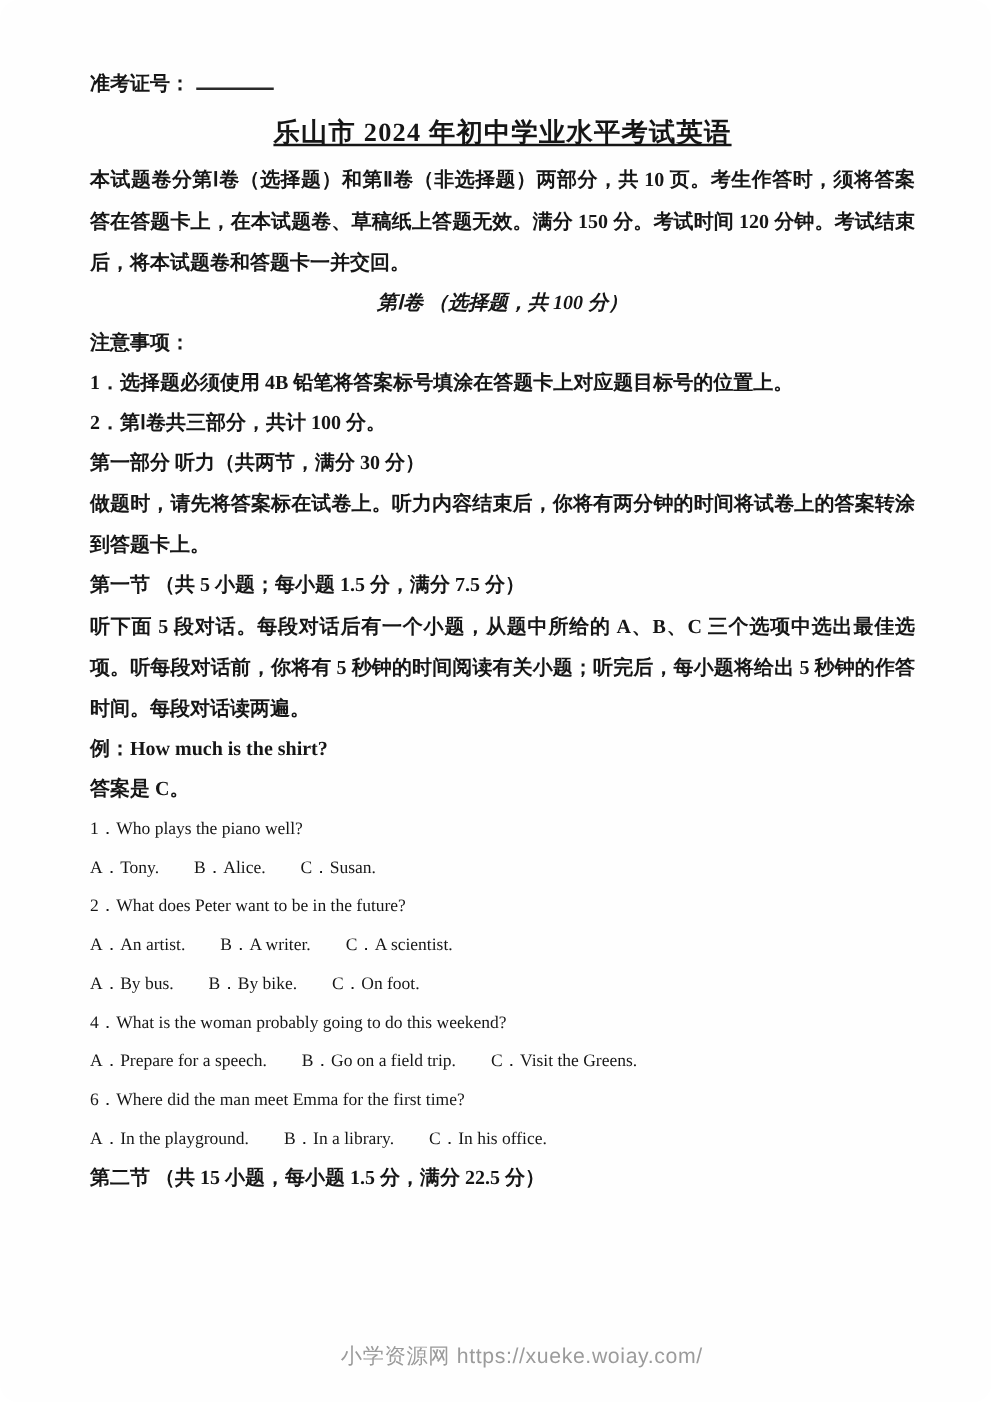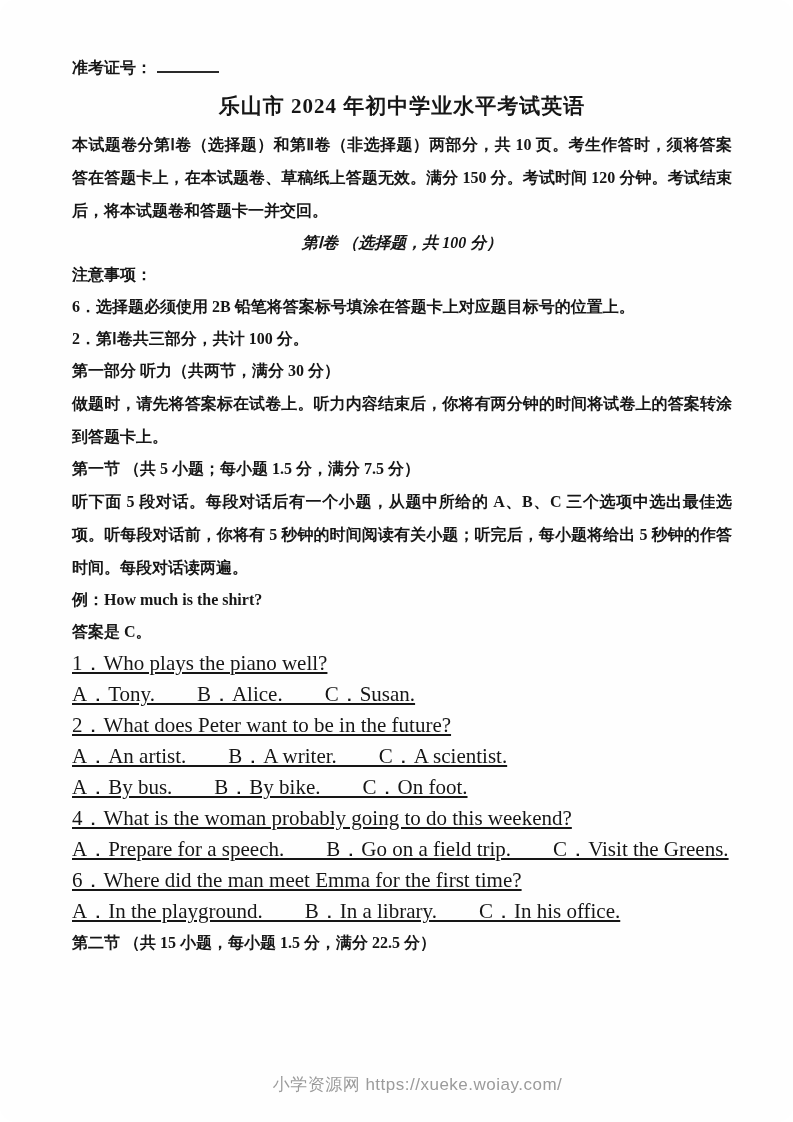--- a/index.html
+++ b/index.html
@@ -24,26 +24,26 @@
     font-family: "Liberation Serif", serif;
   }
   .para  { line-height: 33px; text-align: justify; }
   .center { text-align: center; font-style: italic; }
   .title {
     font-size: 21px;
     line-height: 36px;
     margin: 4px 0;
     text-align: center;
     letter-spacing: 1px;
+    text-decoration: underline;
   }
   .q {
     font-weight: normal;
-    font-size: 21px;
+    font-size: 14px;
     line-height: 31px;
-    text-decoration: underline;
   }
   .blank {
     display: inline-block;
     width: 62px;
     height: 15px;
     border-bottom: 2px solid #2a2a2a;
     margin-left: 5px;
     vertical-align: baseline;
   }
   .footer {
@@ -62,21 +62,21 @@
 </head>
 <body>
 
 <div class="page">
   <div>
       <div class="line">准考证号：<span class="blank"></span></div>
       <div class="line title">乐山市 2024 年初中学业水平考试英语</div>
       <div class="line para">本试题卷分第Ⅰ卷（选择题）和第Ⅱ卷（非选择题）两部分，共 10 页。考生作答时，须将答案答在答题卡上，在本试题卷、草稿纸上答题无效。满分 150 分。考试时间 120 分钟。考试结束后，将本试题卷和答题卡一并交回。</div>
       <div class="line center">第Ⅰ卷 （选择题，共 100 分）</div>
       <div class="line">注意事项：</div>
-      <div class="line">6．选择题必须使用 2B 铅笔将答案标号填涂在答题卡上对应题目标号的位置上。</div>
+      <div class="line">1．选择题必须使用 4B 铅笔将答案标号填涂在答题卡上对应题目标号的位置上。</div>
       <div class="line">2．第Ⅰ卷共三部分，共计 100 分。</div>
       <div class="line">第一部分 听力（共两节，满分 30 分）</div>
       <div class="line para">做题时，请先将答案标在试卷上。听力内容结束后，你将有两分钟的时间将试卷上的答案转涂到答题卡上。</div>
       <div class="line">第一节 （共 5 小题；每小题 1.5 分，满分 7.5 分）</div>
       <div class="line para">听下面 5 段对话。每段对话后有一个小题，从题中所给的 A、B、C 三个选项中选出最佳选项。听每段对话前，你将有 5 秒钟的时间阅读有关小题；听完后，每小题将给出 5 秒钟的作答时间。每段对话读两遍。</div>
       <div class="line">例：How much is the shirt?</div>
       <div class="line">答案是 C。</div>
       <div class="line q">1．Who plays the piano well?</div>
       <div class="line q">A．Tony.　　B．Alice.　　C．Susan.</div>
       <div class="line q">2．What does Peter want to be in the future?</div>

